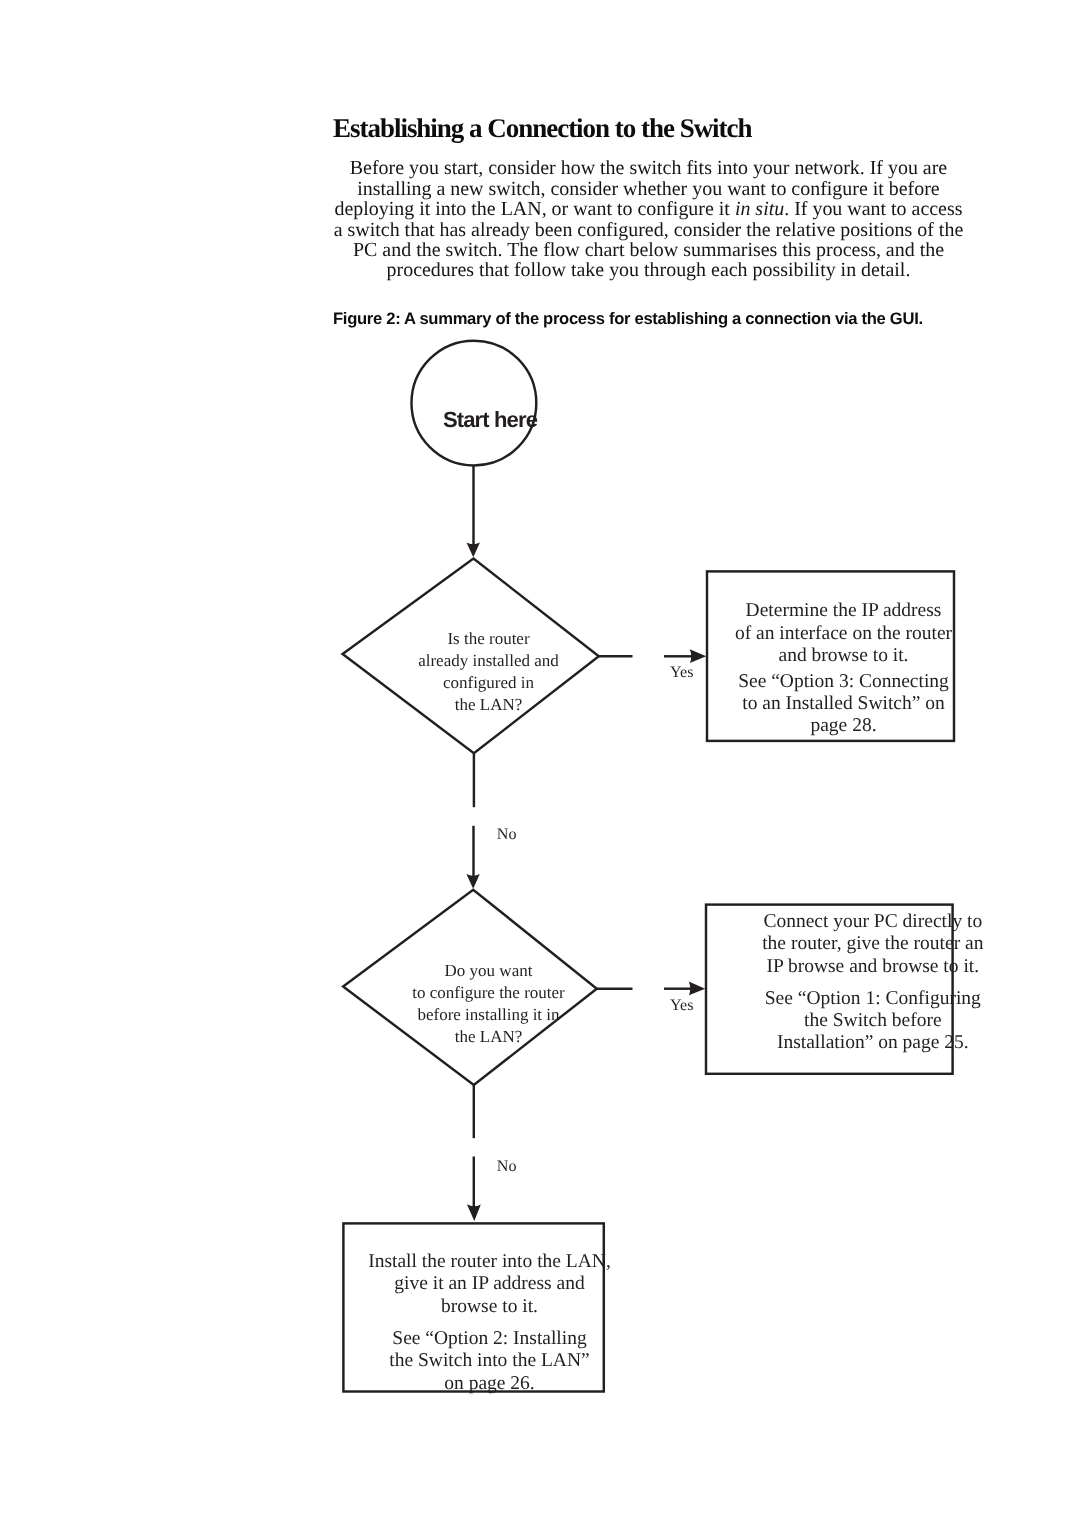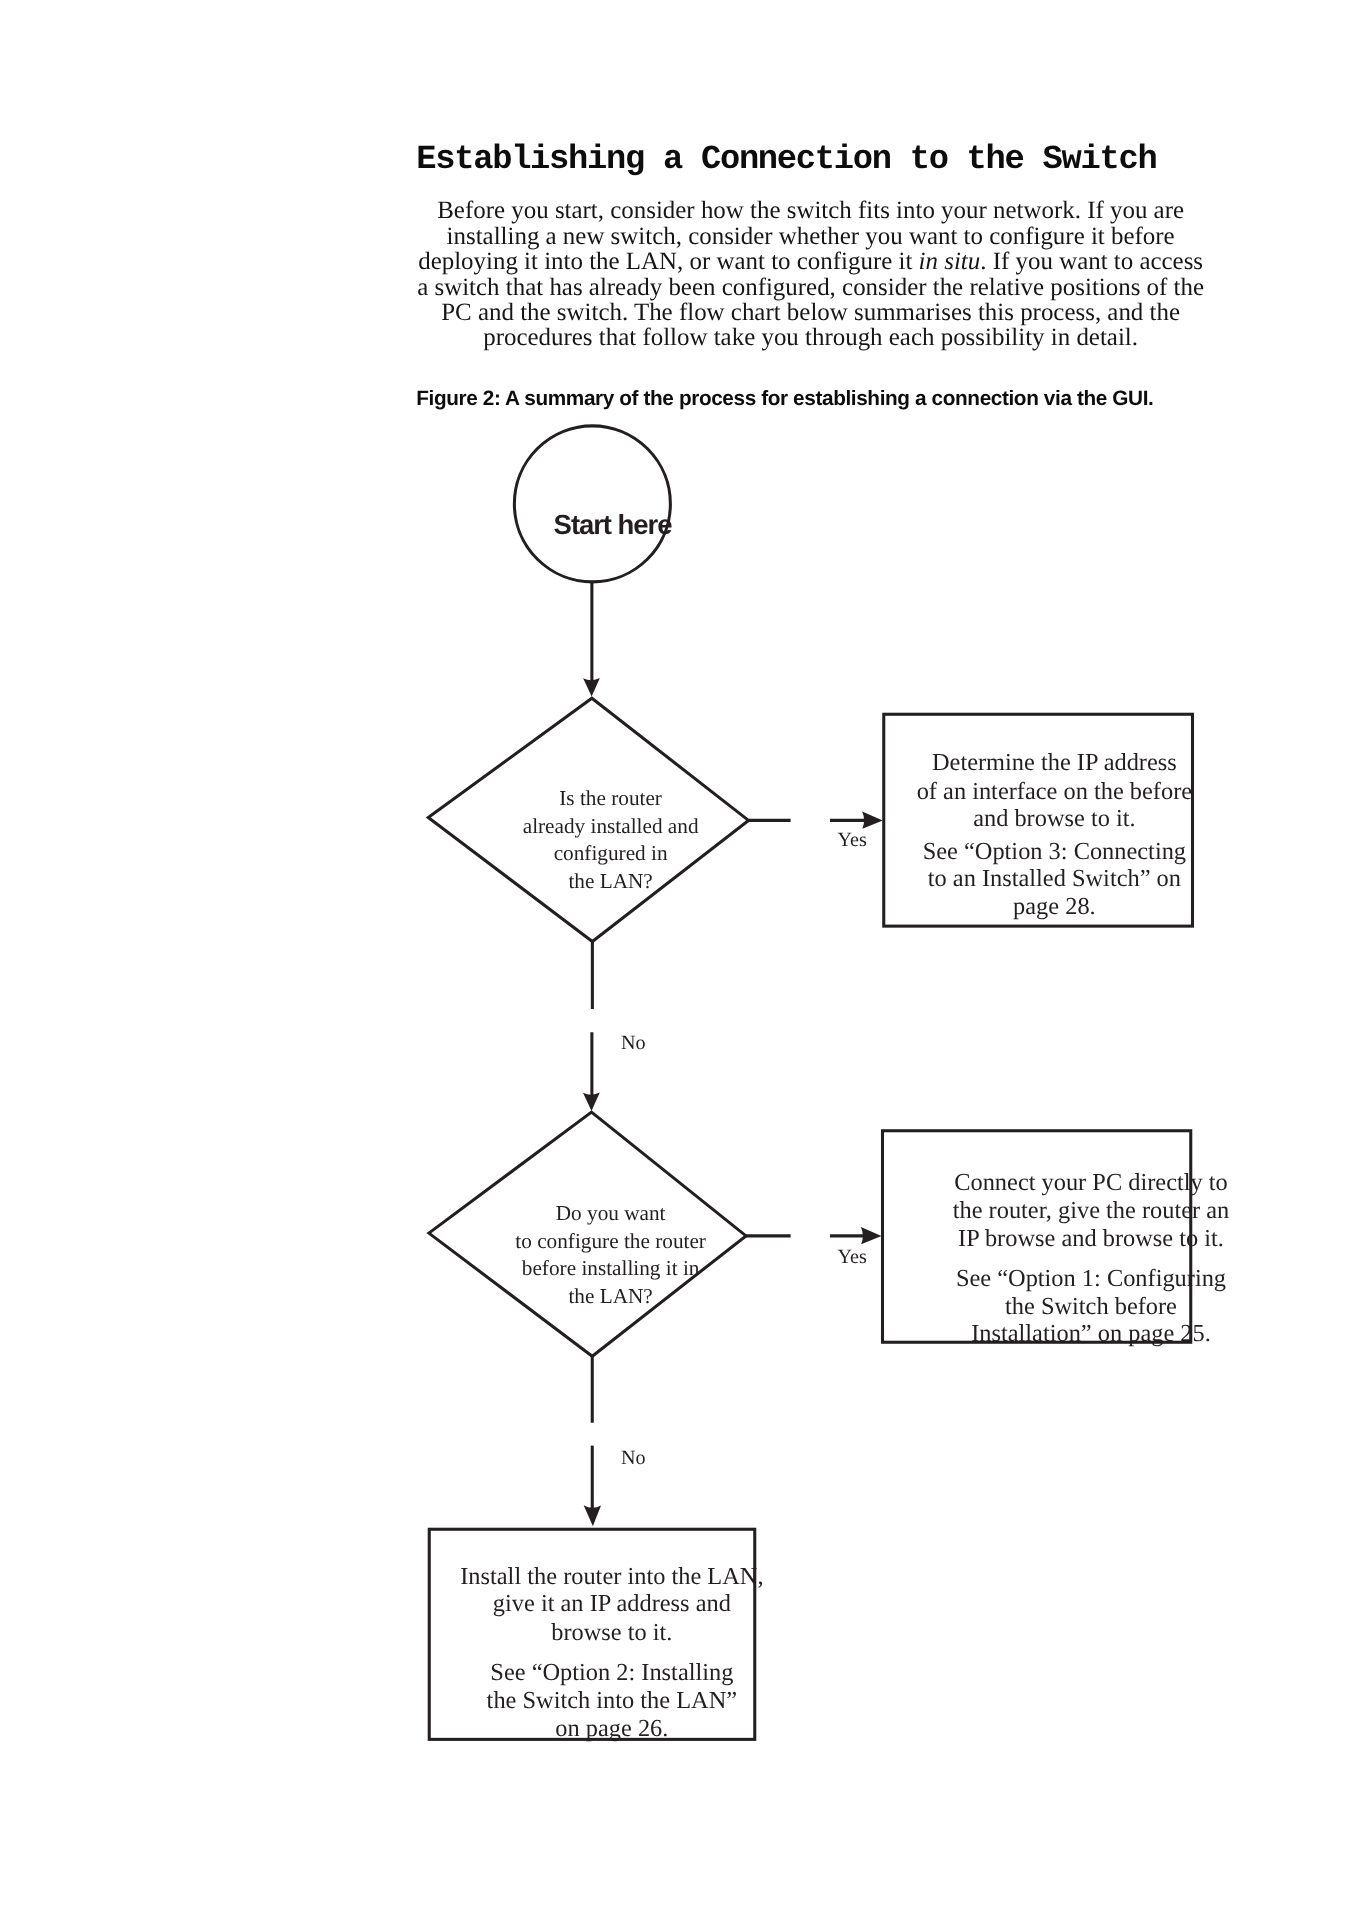--- a/index.html
+++ b/index.html
@@ -8,21 +8,21 @@
     background:#ffffff;
     font-family:"Liberation Serif", serif;
     -webkit-font-smoothing:antialiased;
     text-rendering:geometricPrecision;
   }
   .page { position:relative; width:1080px; height:1528px; overflow:hidden;
           transform:translateZ(0); -webkit-font-smoothing:antialiased; }
 
   #page-title {
     position:absolute; left:333px; top:114px; width:700px;
-    font-family:Liberation Mono, monospace;
+    font-family:Liberation Serif, serif;
     font-weight:700; font-size:27px; line-height:28px;
     margin:0; color:#0d0d0d; letter-spacing:-1.02px;
   }
   #intro {
     position:absolute; left:333px; top:158.4px; width:631px;
     font-family:"Liberation Serif", serif;
     font-size:19.94px; line-height:20.4px; color:#161616;
     text-align:center; margin:0;
   }
   #intro .it { font-style:italic; }
@@ -45,21 +45,21 @@
   .dec2 { top:944px; }
   .edge-lbl { font-size:16.1px; line-height:16px; width:60px;text-align:right; }
   #yes1 { left:617.5px; top:649.3px; }
   #yes2 { left:617.5px; top:982px; }
   #no1  { left:440.5px; top:810.6px; }
   #no2  { left:440.5px; top:1142.5px; }
   .boxtext { font-size:19.5px; line-height:22.4px; }
   .boxtext p { margin:0; }
   #box1 { left:704.5px; top:584.2px; width:246px; }
   #box1 p + p { margin-top:3.2px; }
-  #box2 { left:704.8px; top:920px; width:246px;padding-left:29px; }
+  #box2 { left:704.8px; top:895px; width:246px;padding-left:29px; }
   #box2 p + p { margin-top:9.4px; }
   #box3 { left:344px; top:1235px; width:259px; }
   #box3 p + p { margin-top:9.7px; }
 </style>
 </head>
 <body>
 
 <div class="page">
   <h1 id="page-title">Establishing a Connection to the Switch</h1>
 
@@ -99,21 +99,21 @@
   <div class="fl dec"><span>Is the router</span><br><span>already installed and</span><br><span>configured in</span><br><span>the LAN?</span></div>
 
   <div class="fl dec dec2"><span>Do you want</span><br><span>to configure the router</span><br><span>before installing it in</span><br><span>the LAN?</span></div>
 
   <div class="fl edge-lbl" id="yes1">Yes</div>
   <div class="fl edge-lbl" id="no1">No</div>
   <div class="fl edge-lbl" id="yes2">Yes</div>
   <div class="fl edge-lbl" id="no2">No</div>
 
   <div class="fl boxtext" id="box1">
-    <p><span>Determine the IP address</span><br><span>of an interface on the before</span><br><span>and browse to it.</span></p>
+    <p><span>Determine the IP address</span><br><span>of an interface on the router</span><br><span>and browse to it.</span></p>
     <p><span>See “Option 3: Connecting</span><br><span>to an Installed Switch” on</span><br><span>page 28.</span></p>
   </div>
   <div class="fl boxtext" id="box2">
     <p><span>Connect your PC directly to</span><br><span>the router, give the router an</span><br><span>IP browse and browse to it.</span></p>
     <p><span>See “Option 1: Configuring</span><br><span>the Switch before</span><br><span>Installation” on page 25.</span></p>
   </div>
   <div class="fl boxtext" id="box3">
     <p><span>Install the router into the LAN,</span><br><span>give it an IP address and</span><br><span>browse to it.</span></p>
     <p><span>See “Option 2: Installing</span><br><span>the Switch into the LAN”</span><br><span>on page 26.</span></p>
   </div>

